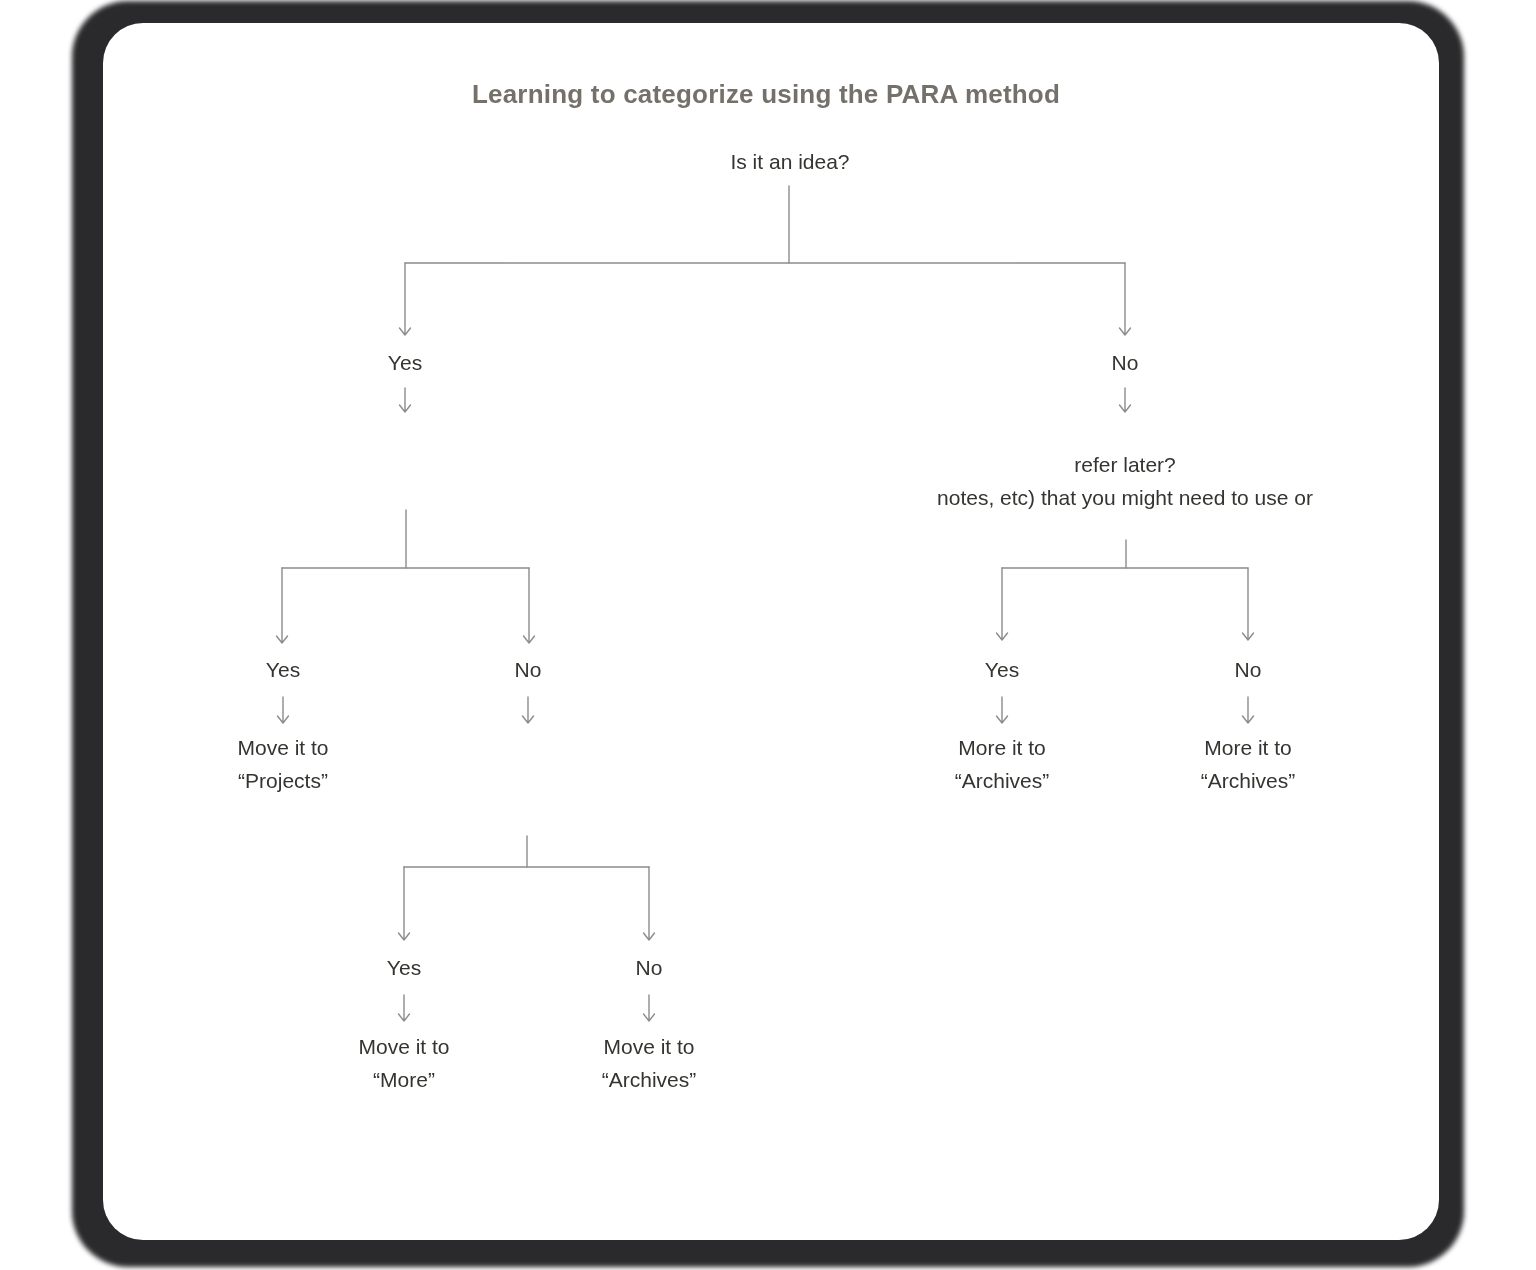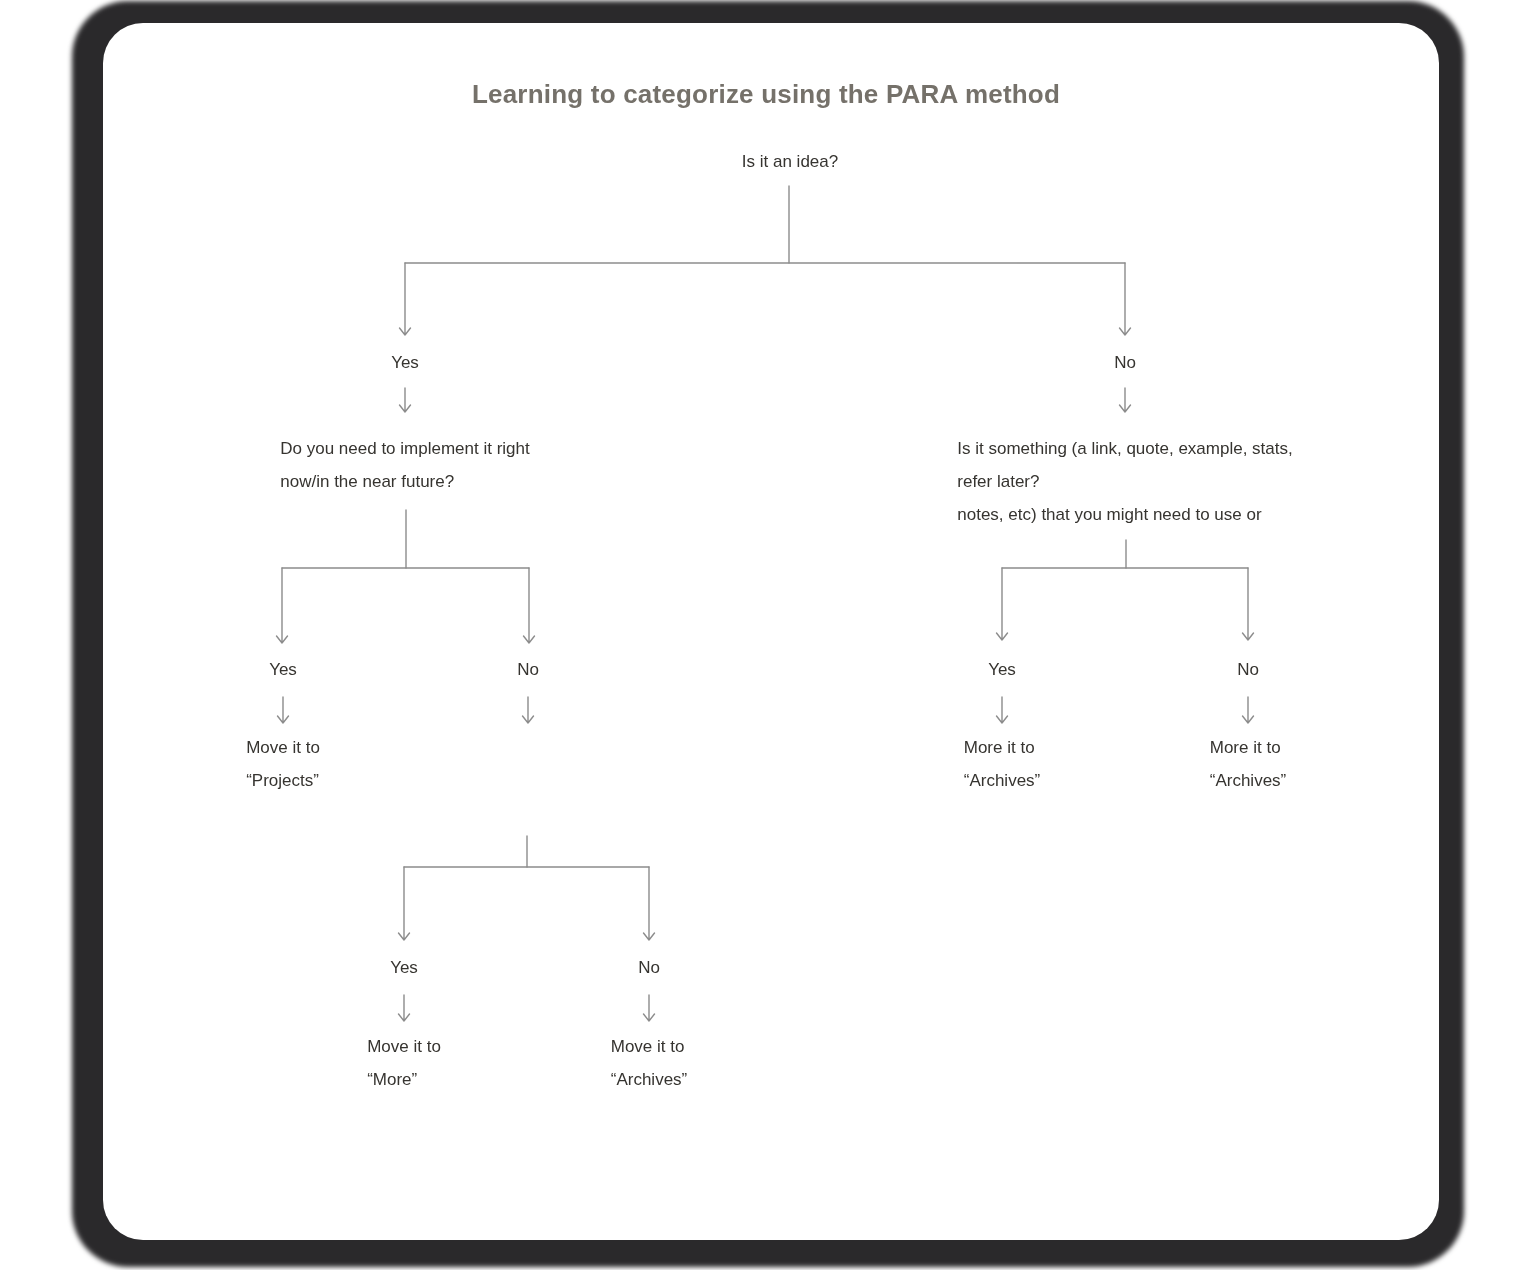--- a/index.html
+++ b/index.html
@@ -46,22 +46,23 @@
     transform: translate(-50%, -50%);
     white-space: nowrap;
     font-size: 26px;
     font-weight: 700;
     color: #75716a;
     letter-spacing: 0.2px;
   }
   .node {
     position: absolute;
     transform: translate(-50%, -50%);
+    text-align: center;
     color: #363430;
-    font-size: 17px;
+    font-size: 21px;
     line-height: 33px;
     white-space: nowrap;
   }
   .nline { white-space: nowrap; }
 </style>
 </head>
 <body>
 
 <div class="stage">
 
@@ -111,27 +112,22 @@
     <div class="nline">Is it an idea?</div>
   </div>
 
   <div class="node" style="left:405px; top:362px">
     <div class="nline">Yes</div>
   </div>
   <div class="node" style="left:1125px; top:362px">
     <div class="nline">No</div>
   </div>
 
-  <div class="node" style="left:405px; top:465px">
-    <div class="nline">Do you need to implement it right</div>
-    <div class="nline">now/in the near future?</div>
-  </div>
 
   <div class="node" style="left:1125px; top:481px">
-    <div class="nline">Is it something (a link, quote, example, stats,</div>
     <div class="nline">refer later?</div>
     <div class="nline">notes, etc) that you might need to use or</div>
   </div>
 
   <div class="node" style="left:283px; top:669px">
     <div class="nline">Yes</div>
   </div>
   <div class="node" style="left:528px; top:669px">
     <div class="nline">No</div>
   </div>

